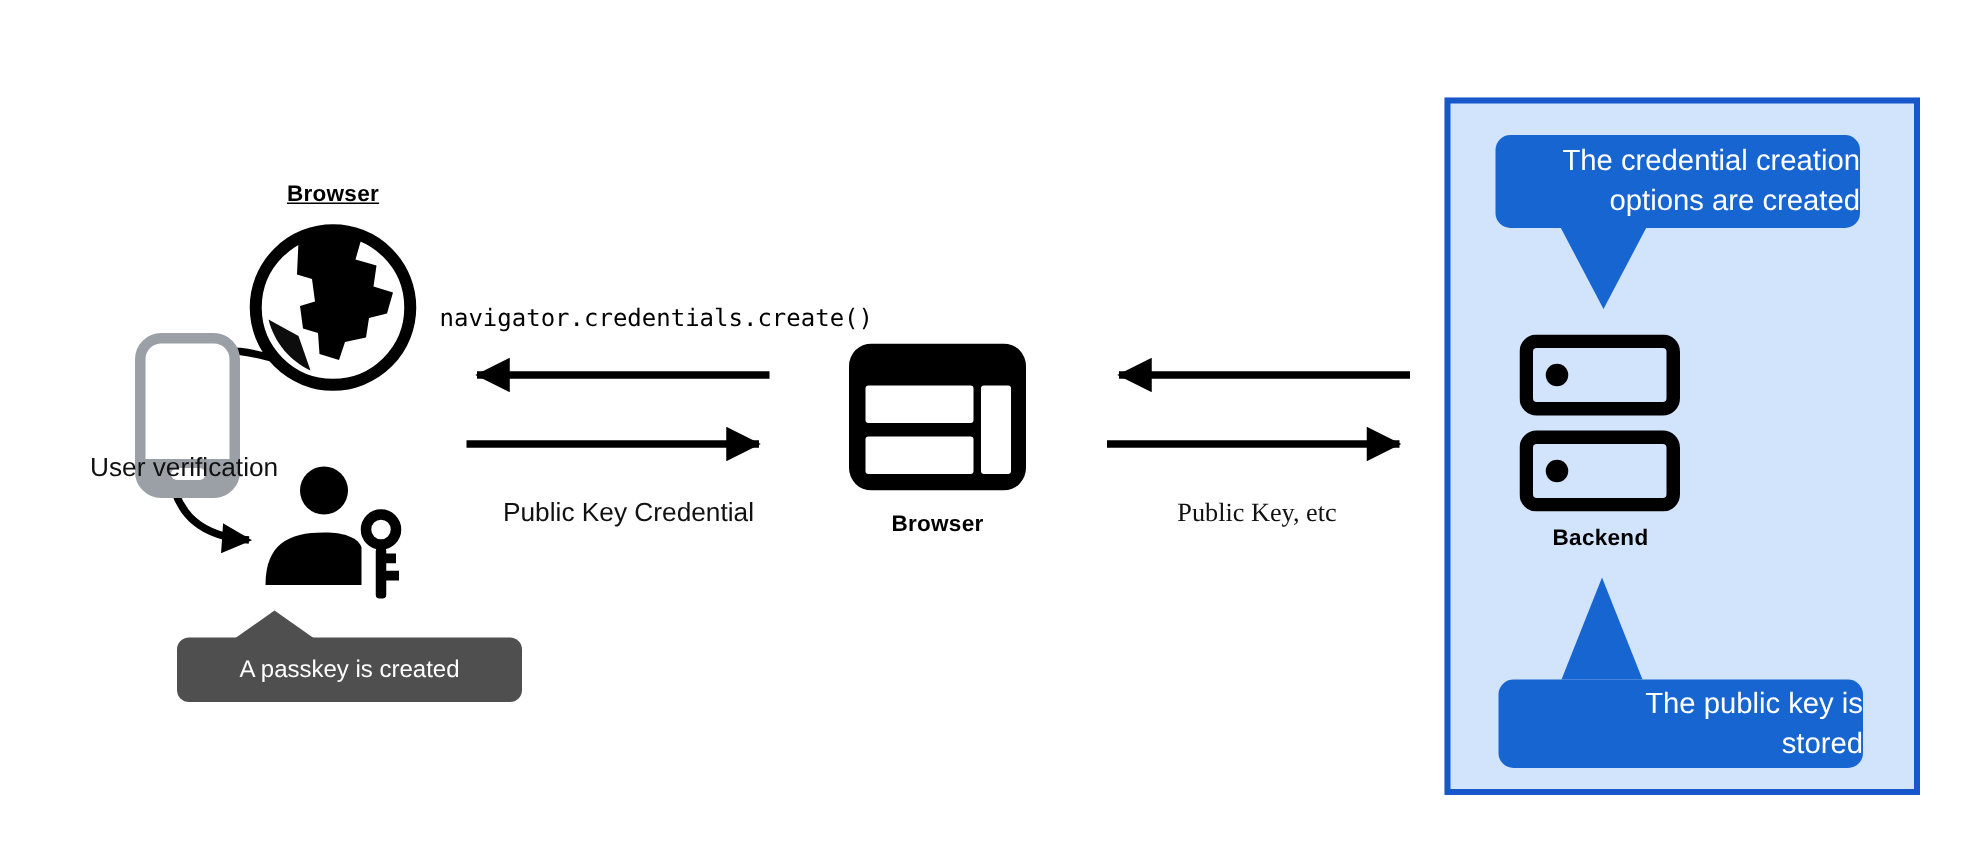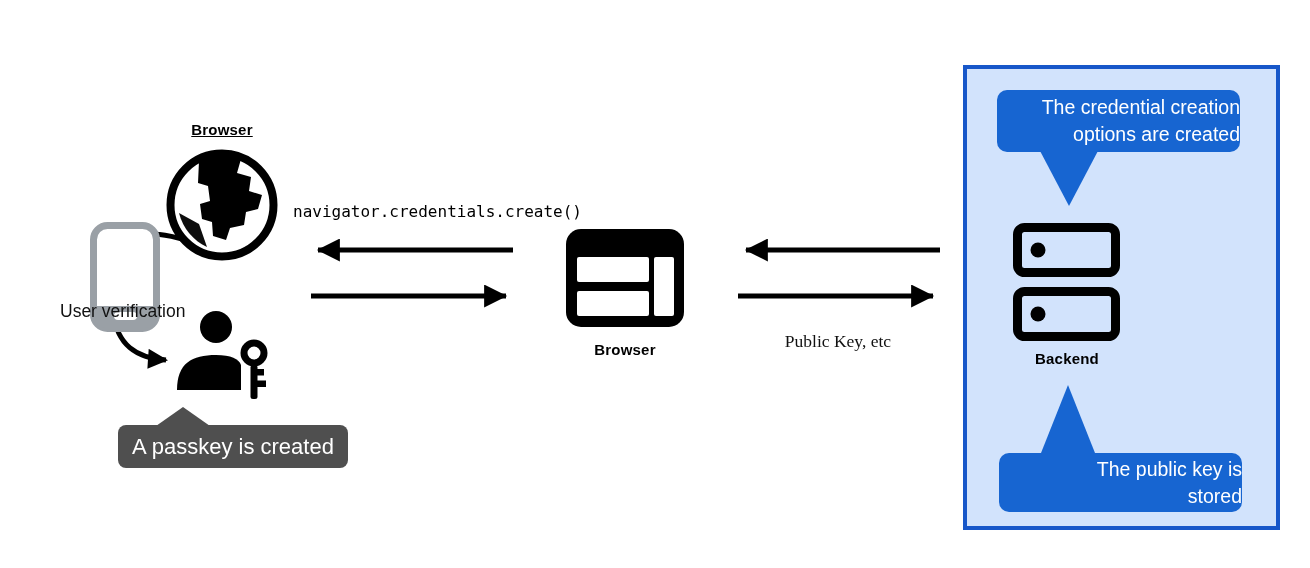--- a/index.html
+++ b/index.html
@@ -59,21 +59,21 @@
     border-left:27px solid transparent;
     border-right:27px solid transparent;
     border-bottom:68px solid var(--blue-tooltip-bg);
   }
   
   .dark-tooltip{
     left:118px;top:425px;width:230px;height:43px;
     background:var(--dark-tooltip-bg);
     border-radius:8px;color:var(--white);
     display:flex;align-items:center;justify-content:center;
-    font-size:22px;white-space:nowrap;
+    font-size:16px;white-space:nowrap;
   }
   .tri-up-dark{
     left:156px;top:407px;
     border-left:27px solid transparent;
     border-right:27px solid transparent;
     border-bottom:19px solid var(--dark-tooltip-bg);
   }
   svg{display:block;}
   .overlay{left:0;top:0;pointer-events:none;}
   .z2{z-index:2;}
@@ -136,20 +136,21 @@
     <circle cx="79" cy="45" r="10" fill="#fff" stroke="#000" stroke-width="7"></circle>
     <rect x="75.5" y="57" width="7" height="34" rx="2.5" fill="#000"></rect>
     <rect x="81" y="61" width="8" height="6.5" fill="#000"></rect>
     <rect x="81" y="72.5" width="10" height="6.5" fill="#000"></rect>
   </svg>
 
   <div class="abs tri tri-up-dark"></div>
   <div class="abs dark-tooltip">A passkey is created</div>
 
   <div class="abs code-label" style="left:293px;top:202px;">navigator.credentials.create()</div>
+  <div class="abs flow-label" style="left:319px;top:331px;width:200px;">Public Key Credential</div>
 
   <svg class="abs" style="left:566px;top:229px;" width="118" height="98" viewBox="0 0 118 98">
     <rect x="0" y="0" width="118" height="98" rx="15" fill="#000"></rect>
     <rect x="11" y="28" width="72" height="25" rx="2" fill="#fff"></rect>
     <rect x="11" y="62" width="72" height="25" rx="2" fill="#fff"></rect>
     <rect x="88" y="28" width="20" height="59" rx="2" fill="#fff"></rect>
   </svg>
   <div class="abs node-label" style="left:575px;top:341px;width:100px;">Browser</div>
 
   <div class="abs flow-label" style="left:763px;top:331px;width:150px;font-family:Liberation Serif, serif;">Public Key, etc</div>

